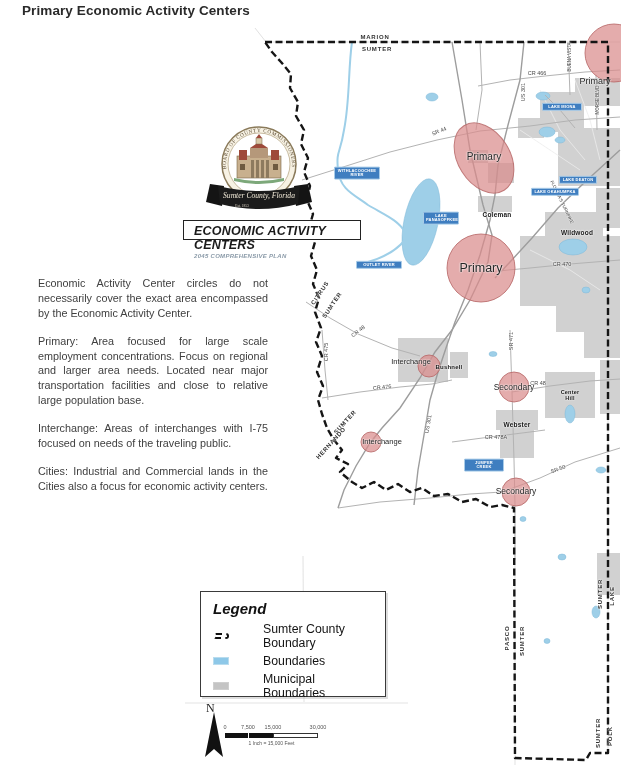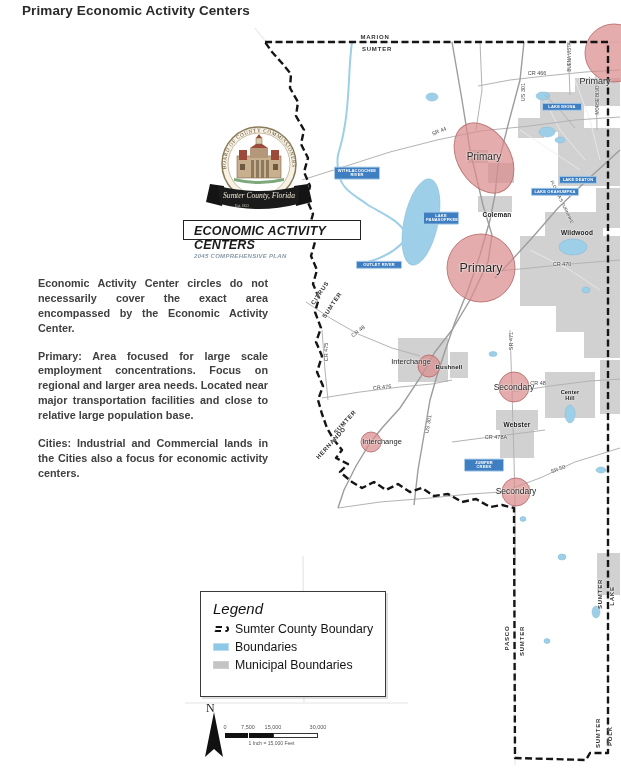--- a/index.html
+++ b/index.html
@@ -2,33 +2,33 @@
 <html><head>
 <meta charset="utf-8">
 <style>
   html,body{margin:0;padding:0;background:#ffffff;}
   #canvas{position:relative;width:621px;height:768px;background:#ffffff;overflow:hidden;
           font-family:"Liberation Sans",sans-serif;}
   .abs{position:absolute;}
   #page-title{left:22px;top:3px;font-size:13.5px;font-weight:bold;color:#2a2a2a;letter-spacing:.1px;}
   
   #description{left:38px;top:276px;width:246px;color:#404040;font-size:10.8px;line-height:1.38;text-align:justify;}
-  #description p{margin:0 16px 13px 0;font-weight:bold;}
+  #description p{margin:0 16px 13px 0;}
   
   #seal{left:204px;top:124px;width:110px;height:98px;}
   
   #title-box{left:183px;top:220px;width:178px;height:20px;background:#ffffff;border:1.6px solid #222;
              box-sizing:border-box;padding:3px 0 0 10px;}
   #title-box .tb1{font-size:12.5px;font-weight:bold;font-style:italic;color:#1a1a1a;letter-spacing:.2px;}
   #title-box .tb2{font-size:6px;font-weight:bold;font-style:italic;color:#8a9aa8;margin-top:1px;letter-spacing:.3px;}
   
   #legend{left:200px;top:591px;width:186px;height:106px;background:#ffffff;border:1.3px solid #3a3a3a;
           box-sizing:border-box;padding:8px 8px 6px 12px;box-shadow:2px 2px 0 rgba(160,160,160,.35);}
-  #legend .lg-title{font-size:15px;font-weight:normal;font-style:italic;color:#111;margin-bottom:5px;}
-  .lg-item{display:flex;align-items:center;margin-bottom:4px;}
+  #legend .lg-title{font-size:15px;font-weight:bold;font-style:italic;color:#111;margin-bottom:5px;}
+  .lg-item{display:flex;align-items:center;margin-bottom:4px;gap:28px;}
   .lg-sym{width:16px;height:8px;margin-right:6px;flex:0 0 auto;box-sizing:border-box;}
   .lg-sym.boundary{height:6px;border:2px dashed #111;border-radius:3px;background:#fff;}
   .lg-sym.countyline{background:#fbfbf8;border:1px solid #e1e1dc;}
   .lg-sym.water{background:#8ec8e8;border:1px solid #b9dcee;}
   .lg-sym.municipal{background:#c4c4c4;border:1px solid #cfcfcf;}
   .lg-item span{font-size:12.3px;color:#141414;}
   
   #north-n{left:206px;top:701px;font-size:12px;color:#222;font-family:"Liberation Serif",serif;}
   #scalebar{left:225px;top:724px;width:130px;height:26px;}
   .tick{position:absolute;top:0;font-size:5.5px;color:#555;transform:translateX(-50%);}
@@ -245,20 +245,21 @@
   </svg>
 
   <div id="title-box" class="abs">
     <div class="tb1">ECONOMIC ACTIVITY CENTERS</div>
     <div class="tb2">2045 COMPREHENSIVE PLAN</div>
   </div>
 
   <div id="description" class="abs">
     <p>Economic Activity Center circles do not necessarily cover the exact area encompassed by the Economic Activity Center.</p>
     <p>Primary: Area focused for large scale employment concentrations. Focus on regional and larger area needs. Located near major transportation facilities and close to relative large population base.</p>
+    <p>Interchange: Areas of interchanges with I-75 focused on needs of the traveling public.</p>
     <p>Cities: Industrial and Commercial lands in the Cities also a focus for economic activity centers.</p>
   </div>
 
   <div id="legend" class="abs">
     <div class="lg-title">Legend</div>
     <div class="lg-item">
       <div class="lg-sym boundary"></div>
       <span>Sumter County Boundary</span>
     </div>
     <div class="lg-item">

